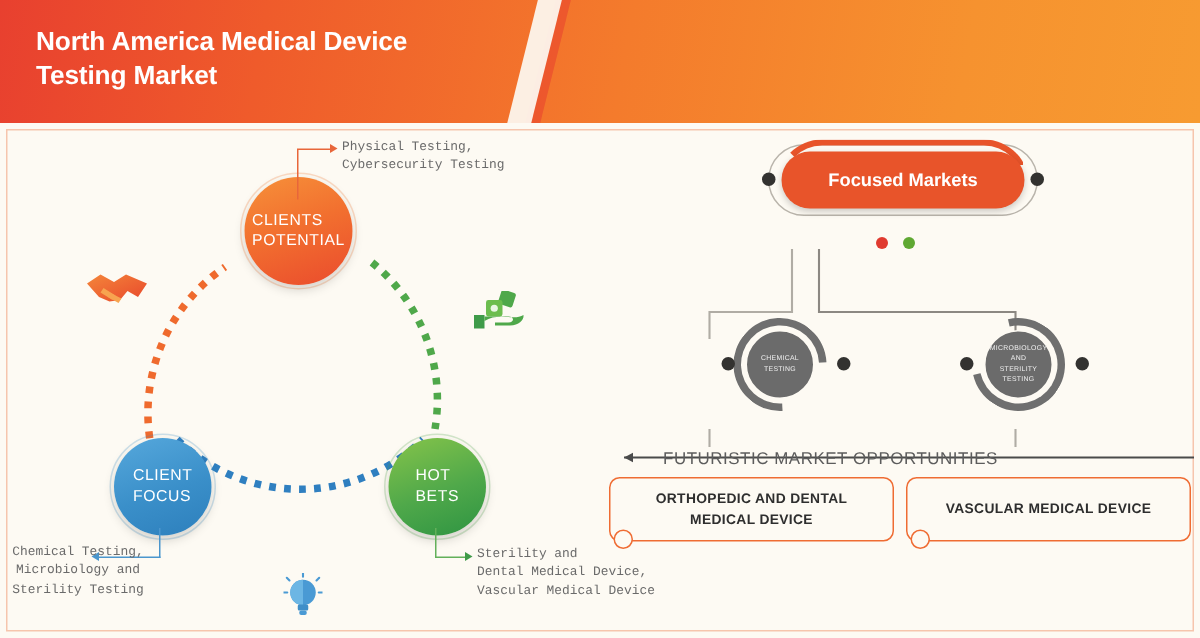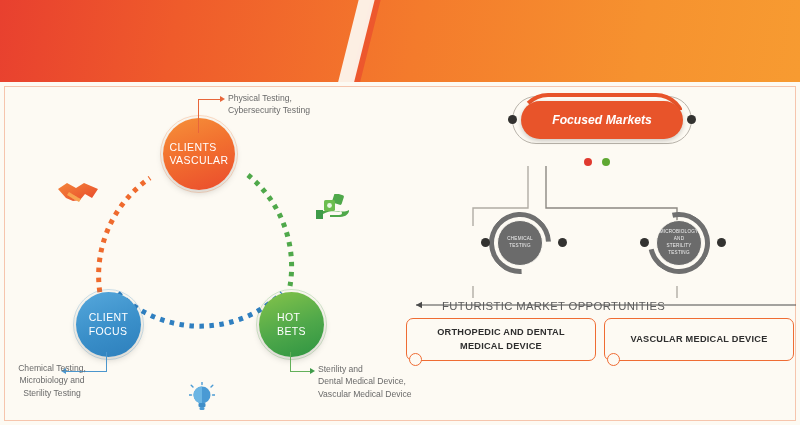--- a/index.html
+++ b/index.html
@@ -66,21 +66,21 @@
   }
   .ring-focus { left: 73px; top: 289px; width: 71px; height: 71px; border-color: #3a8fc940; }
 
   .c-hot {
     left: 259px; top: 292px; width: 65px; height: 65px;
     background: linear-gradient(160deg, #86c44a 0%, #4fa84a 55%, #2e9442 100%);
   }
   .ring-hot { left: 256px; top: 289px; width: 71px; height: 71px; border-color: #4fa84a40; }
 
   
-  .cal-text { position: absolute; font-size: 8.6px; color: #6a6a6a; line-height: 1.45; }
+  .cal-text { position: absolute; font-size: 8.6px; color: #6a6a6a; line-height: 1.45; font-family: Liberation Mono, monospace; }
 
   
   .conn-clients-v { position:absolute; left:198px; top:100px; width:1.3px; height:33px; background:#e8663a; }
   .conn-clients-h { position:absolute; left:198px; top:99px; width:24px; height:1.3px; background:#e8663a; }
   .arrow-r-o { position:absolute; left:220px; top:95.5px; width:0;height:0;
     border-top:3.6px solid transparent;border-bottom:3.6px solid transparent;border-left:5.4px solid #e8663a; }
   .cal-clients { left: 228px; top: 92px; width: 150px; }
 
   
   .conn-focus-v { position:absolute; left:106px; top:352px; width:1.3px; height:20px; background:#4b96cd; }
@@ -96,21 +96,21 @@
     border-top:3.6px solid transparent;border-bottom:3.6px solid transparent;border-left:5.4px solid #3f9b49; }
   .cal-hot { left: 318px; top: 363px; width: 130px; }
 
   
   .arcs { position: absolute; left: 0; top: 0; width: 400px; height: 340px; pointer-events: none; }
 
   
   .ico { position: absolute; }
 
   
-  .fm-wrap { position: absolute; left: 512px; top: 96px; width: 180px; height: 48px; font-style: italic; }
+  .fm-wrap { position: absolute; left: 512px; top: 96px; width: 180px; height: 48px; }
   .fm-outline {
     position: absolute; left: 0; top: 0; width: 180px; height: 48px;
     border: 1.4px solid #b9b4ab; border-radius: 24px; background: transparent;
   }
   .fm-arc {
     position: absolute; left: 6px; top: -3px; width: 168px; height: 30px;
     border: 4px solid #e8542a; border-bottom-color: transparent;
     border-left-color: transparent; border-right-color: transparent;
     border-radius: 84px 84px 0 0;
   }
@@ -156,20 +156,21 @@
   }
 </style>
 </head>
 <body>
 
 <div id="root">
 
   <div class="header">
     <div class="header-slash2"></div>
     <div class="header-slash"></div>
+    <div class="header-title">North America Medical Device Testing Market</div>
   </div>
 
   <div class="body-panel"></div>
 
   <svg class="arcs" viewBox="0 0 400 340">
 
     <path d="M 112 330 A 118 118 0 0 1 150 178" fill="none" stroke="#ef6a2d" stroke-width="5" stroke-linecap="butt" stroke-dasharray="4.5 5.5"></path>
 
     <path d="M 248 175 A 118 118 0 0 1 290 286" fill="none" stroke="#4fa84a" stroke-width="5" stroke-linecap="butt" stroke-dasharray="4.5 5.5"></path>
 
@@ -207,21 +208,21 @@
       <line x1="23.5" y1="13" x2="26" y2="13"></line>
       <line x1="4" y1="5" x2="2.2" y2="3.2"></line>
       <line x1="22" y1="5" x2="23.8" y2="3.2"></line>
     </g>
   </svg>
 
   <div class="circle-ring ring-clients"></div>
   <div class="circle c-clients">
     <div class="c-label">
       <span>CLIENTS</span><br>
-      <span>VASCULAR</span>
+      <span>POTENTIAL</span>
     </div>
   </div>
   <div class="conn-clients-v"></div>
   <div class="conn-clients-h"></div>
   <div class="arrow-r-o"></div>
   <div class="cal-text cal-clients">
     <span>Physical Testing,</span><br>
     <span>Cybersecurity Testing</span>
   </div>
 

